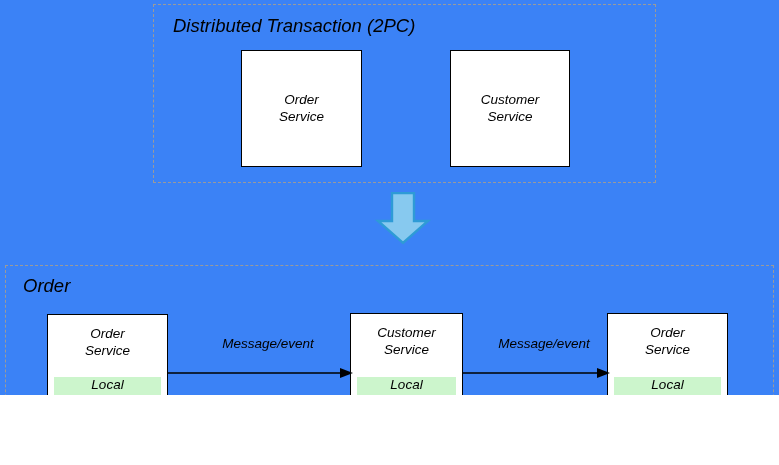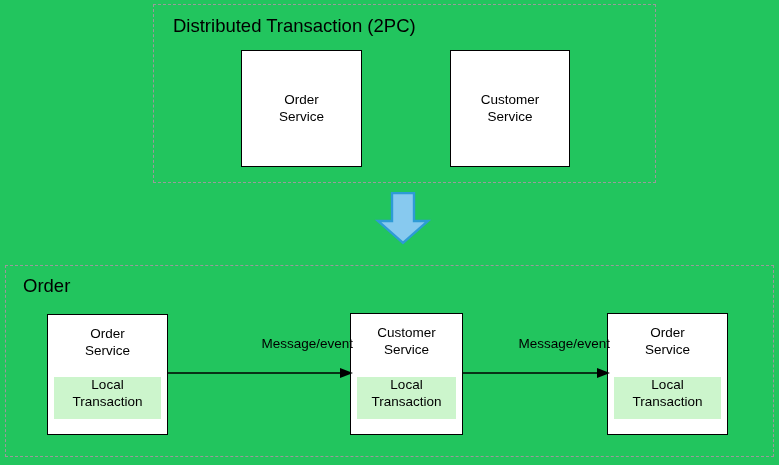--- a/index.html
+++ b/index.html
@@ -7,23 +7,24 @@
     padding: 0;
     background: #ffffff;
   }
   body {
     font-family: "Liberation Sans", sans-serif;
     -webkit-font-smoothing: antialiased;
   }
   #canvas {
     position: relative;
     width: 779px;
-    height: 465px;
-    background: #22c55e;
+    height: 395px;
+    background: #3b82f6;
     overflow: hidden;
+    font-style: italic;
   }
 
   
   .group {
     position: absolute;
     border: 1px dashed #9a9a9a;
     background: transparent;
     box-sizing: border-box;
   }
   #group-2pc {
@@ -155,21 +156,22 @@
     left: 462px;
     top: 366px;
     width: 148px;
   }
   .connector-label {
     position: absolute;
     font-size: 13.5px;
     line-height: 16px;
     color: #000000;
     white-space: nowrap;
-    text-align: right;
+    text-align: center;
+    margin-left: 8px;
   }
   #label-msg-1 {
     left: 167px;
     top: 336px;
     width: 186px;
   }
   #label-msg-2 {
     left: 462px;
     top: 336px;
     width: 148px;

